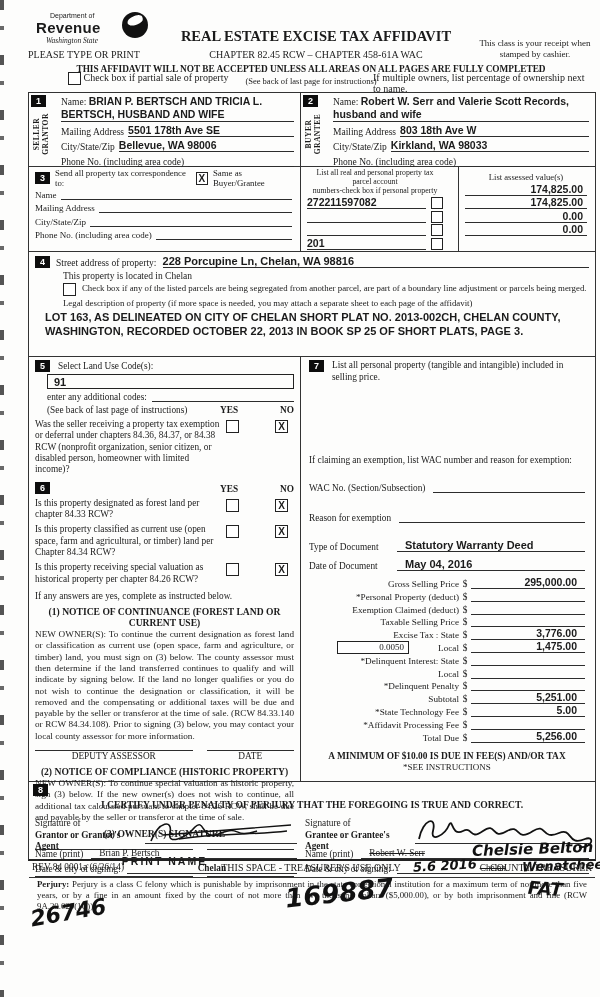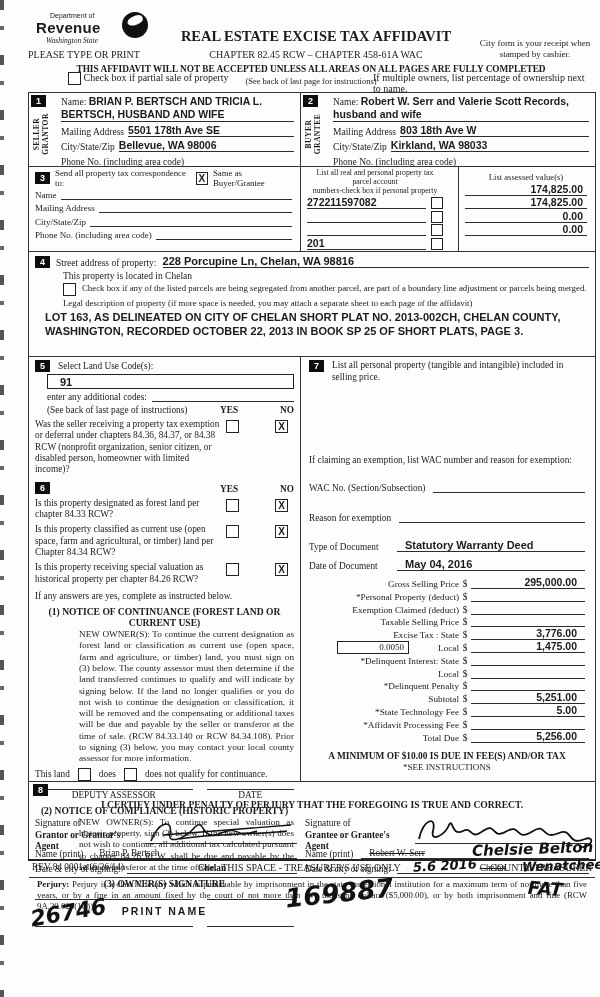--- a/index.html
+++ b/index.html
@@ -69,35 +69,35 @@
   .s4 .street .ul{flex:1;}
   .s4 .located{margin:3px 0 2px 28px;}
   .s4 .segrow{margin-left:28px;display:flex;gap:6px;align-items:flex-start;font-size:8.8px;}
   .s4 .legal-lbl{margin:2px 0 2px 28px;font-size:8.8px;font-family:Liberation Serif, serif;}
   .s4 .legal{margin:2px 8px 0 10px;font-size:11px;line-height:1.3;}
   
   .cols{display:flex;height:424px;border-bottom:1.5px solid #333;}
   .col-l{width:272px;border-right:1.5px solid #333;box-sizing:border-box;padding:3px 6px 0 6px;font-size:9.3px;}
   .col-r{flex:1;box-sizing:border-box;padding:3px 10px 0 8px;font-size:9.3px;position:relative;}
   .s5head{display:flex;gap:8px;align-items:center;}
-  .codebox{border:1.2px solid #222;height:13px;margin:2px 0 1px 12px;padding-left:12px;display:flex;align-items:center;}
+  .codebox{border:1.2px solid #222;height:13px;margin:2px 0 1px 12px;padding-left:6px;display:flex;align-items:center;}
   .addrow{display:flex;align-items:flex-end;height:12px;margin-left:12px;}
   .addrow .ul{flex:1;margin-left:5px;}
   .ynrow{display:flex;align-items:flex-end;height:13px;margin-left:12px;font-size:9.3px;}
   .ynrow .sp{flex:1;}
   .ynhead{display:flex;width:74px;justify-content:space-between;font-weight:bold;font-family:"Liberation Serif",serif;}
   .q{display:flex;margin-top:4px;}
   .q .qt{flex:1;line-height:1.22;}
   .q .qc{width:74px;display:flex;justify-content:space-between;align-items:flex-start;padding-top:1px;}
   .q .qc .cb{margin:0 6px;}
   .s6head{display:flex;align-items:flex-end;margin-top:6px;}
   .s6head .sp{flex:1;}
   .note{margin-top:6px;}
   .ntitle{font-weight:bold;text-align:center;margin-top:5px;font-size:9.6px;}
-  .npara{text-align:justify;line-height:1.23;margin-top:1px;font-size:9.2px;margin-left:44px;}
+  .npara{text-align:justify;line-height:1.23;margin-top:1px;font-size:9.2px;}
   .landrow{display:flex;align-items:center;gap:8px;margin-top:3px;}
   .sigpair{display:flex;gap:14px;margin-top:10px;}
   .sigpair .a{flex:1.8;border-bottom:1px solid #2c2c2c;}
   .sigpair .b{flex:1;border-bottom:1px solid #2c2c2c;}
   .sigcap{display:flex;gap:14px;font-size:9.3px;}
   .sigcap .a{flex:1.8;text-align:center;}
   .sigcap .b{flex:1;text-align:center;}
   .printname{text-align:center;font-family:"Liberation Sans",sans-serif;font-weight:bold;font-size:10.5px;letter-spacing:2px;margin-top:5px;}
   
   .s7head{display:flex;gap:8px;}
@@ -155,21 +155,21 @@
 
   <div class="hdr">
     <div class="logo">
       <div class="swirl"></div>
       <div class="dept">Department of</div>
       <div class="rev">Revenue</div>
       <div class="st">Washington State</div>
     </div>
     <div class="hdr-title">REAL ESTATE EXCISE TAX AFFIDAVIT</div>
     <div class="hdr-sub">CHAPTER 82.45 RCW – CHAPTER 458-61A WAC</div>
-    <div class="hdr-receipt">City form is your receipt when stamped by cashier.</div>
+    <div class="hdr-receipt">This class is your receipt when stamped by cashier.</div>
     <div class="hdr-print">PLEASE TYPE OR PRINT</div>
     <div class="hdr-warn">THIS AFFIDAVIT WILL NOT BE ACCEPTED UNLESS ALL AREAS ON ALL PAGES ARE FULLY COMPLETED</div>
     <div class="hdr-seeback">(See back of last page for instructions)</div>
     <div class="hdr-row3">
       <span class="cb"></span>
       <span class="lbl">Check box if partial sale of property</span>
       <span class="r">If multiple owners, list percentage of ownership next to name.</span>
     </div>
   </div>
 
@@ -346,27 +346,20 @@
         <div class="q">
           <span class="qt">Is this property receiving special valuation as historical property per chapter 84.26 RCW?</span>
           <span class="qc">
             <span class="cb"><span></span></span>
             <span class="cb"><span>X</span></span>
           </span>
         </div>
         <div class="note">If any answers are yes, complete as instructed below.</div>
         <div class="ntitle">(1) NOTICE OF CONTINUANCE (FOREST LAND OR CURRENT USE)</div>
         <div class="npara">NEW OWNER(S): To continue the current designation as forest land or classification as current use (open space, farm and agriculture, or timber) land, you must sign on (3) below.  The county assessor must then determine if the land transferred continues to qualify and will indicate by signing below.  If the land no longer qualifies or you do not wish to continue the designation or classification, it will be removed and the compensating or additional taxes will be due and payable by the seller or transferor at the time of sale.  (RCW 84.33.140 or RCW 84.34.108).  Prior to signing (3) below, you may contact your local county assessor for more information.</div>
-        <div class="landrow">
-          <span>This land</span>
-          <span class="cb"></span>
-          <span>does</span>
-          <span class="cb"></span>
-          <span>does not qualify for continuance.</span>
-        </div>
         <div class="sigpair" style="margin-top:8px">
             <span class="a"></span>
             <span class="b"></span>
           </div>
         <div class="sigcap">
           <span class="a">DEPUTY ASSESSOR</span>
           <span class="b">DATE</span>
         </div>
         <div class="ntitle">(2) NOTICE OF COMPLIANCE (HISTORIC PROPERTY)</div>
         <div class="npara">NEW OWNER(S): To continue special valuation as historic property, sign (3) below.  If the new owner(s) does not wish to continue, all additional tax calculated pursuant to chapter 84.26 RCW, shall be due and payable by the seller or transferor at the time of sale.</div>

